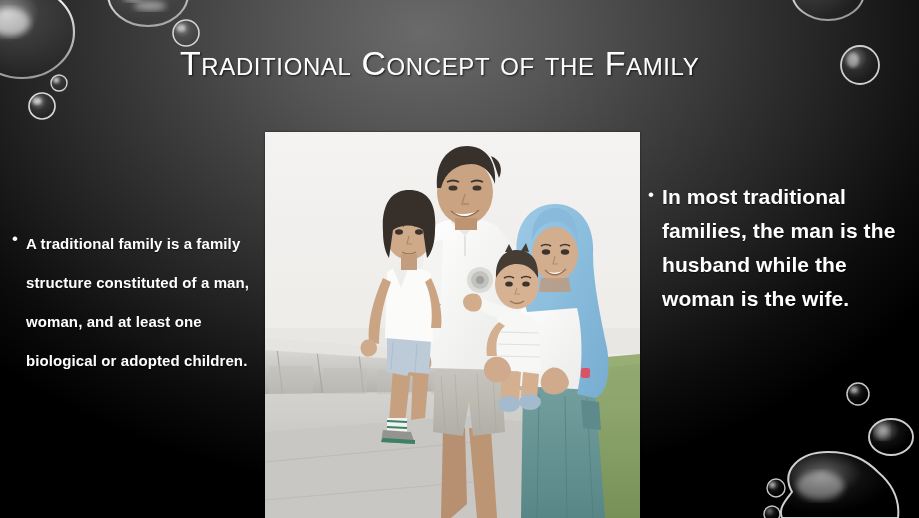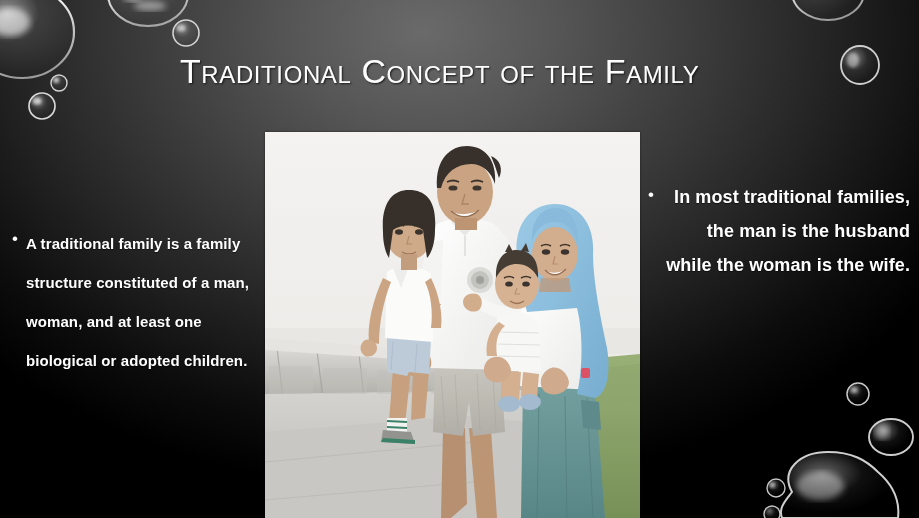--- a/index.html
+++ b/index.html
@@ -10,21 +10,21 @@
   }
   #slide{
     position:relative;width:919px;height:518px;overflow:hidden;
     background:
       radial-gradient(ellipse 620px 460px at 46% 6%, #6a6a6a 0%, #555555 22%, #3a3a3a 46%, #212121 68%, #0c0c0c 86%, #000000 100%);
   }
   
   #bubbles{position:absolute;left:0;top:0;width:919px;height:518px;pointer-events:none;}
   
   #title{
-    position:absolute;left:180px;top:52px;width:620px;
+    position:absolute;left:180px;top:44px;width:620px;
     font-size:34px;letter-spacing:0.6px;
     font-family:"Liberation Sans",sans-serif;
     font-weight:400;color:#fdfdfd;
     font-variant:small-caps;
     text-shadow:1px 1px 2px rgba(0,0,0,.75), 0 0 1px rgba(255,255,255,.35);
     white-space:nowrap;
   }
   
   .txtblock{position:absolute;color:#ffffff;}
   .bullet-row{display:flex;align-items:flex-start;}
@@ -32,21 +32,21 @@
     flex:0 0 auto;margin-right:8px;line-height:1;
     font-size:17px;color:#ffffff;padding-top:6px;
   }
   .bullet-text{
     font-size:15px;line-height:39px;font-weight:700;
     letter-spacing:.1px;color:#ffffff;
     text-shadow:0 1px 1px rgba(0,0,0,.6);
   }
   #left-block{left:12px;top:224px;width:250px;}
   #right-block{left:648px;top:180px;width:262px;}
-  #right-block .bullet-text{line-height:34px;font-size:18px;text-align:right;}
+  #right-block .bullet-text{line-height:34px;font-size:21px;}
   
   #photo{
     position:absolute;left:265px;top:132px;width:375px;height:386px;
     overflow:hidden;background:#efefef;
     box-shadow:0 0 2px rgba(0,0,0,.6);
   }
   #photo svg{display:block;}
 </style>
 </head>
 <body>

